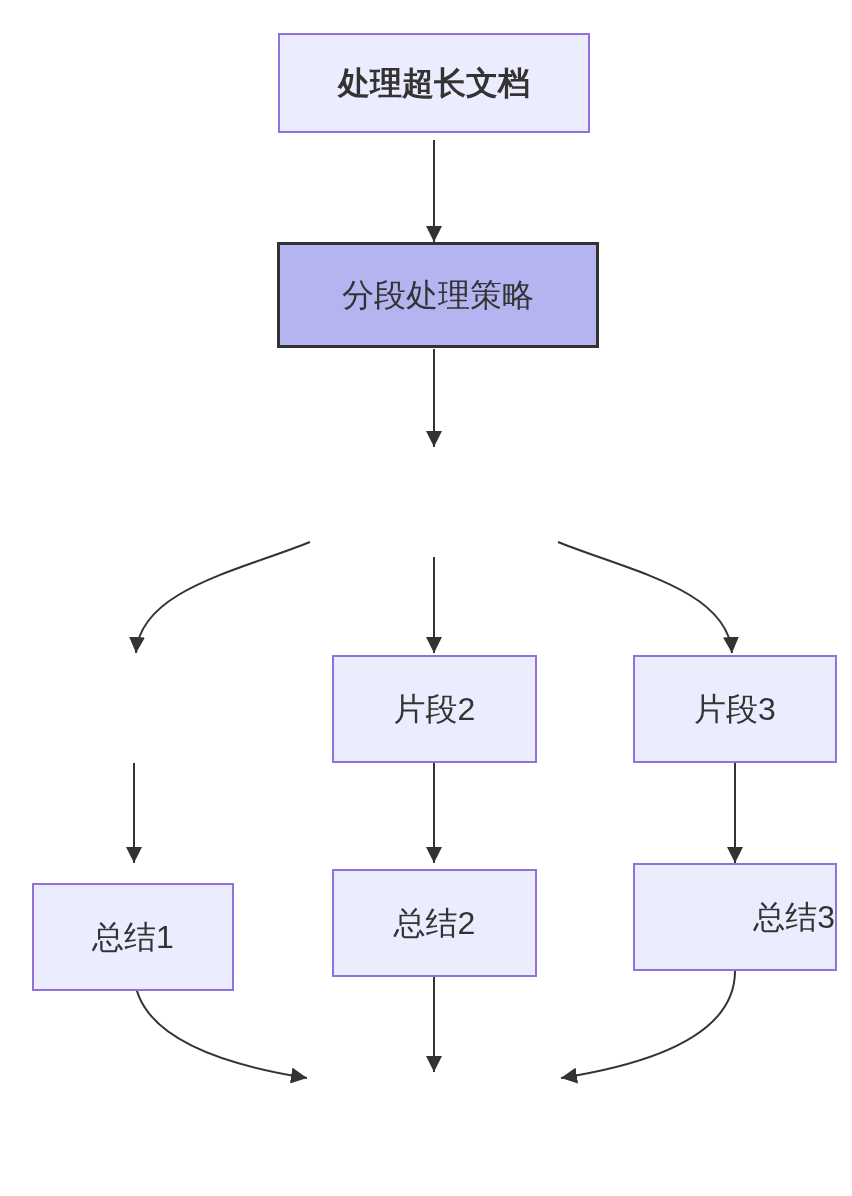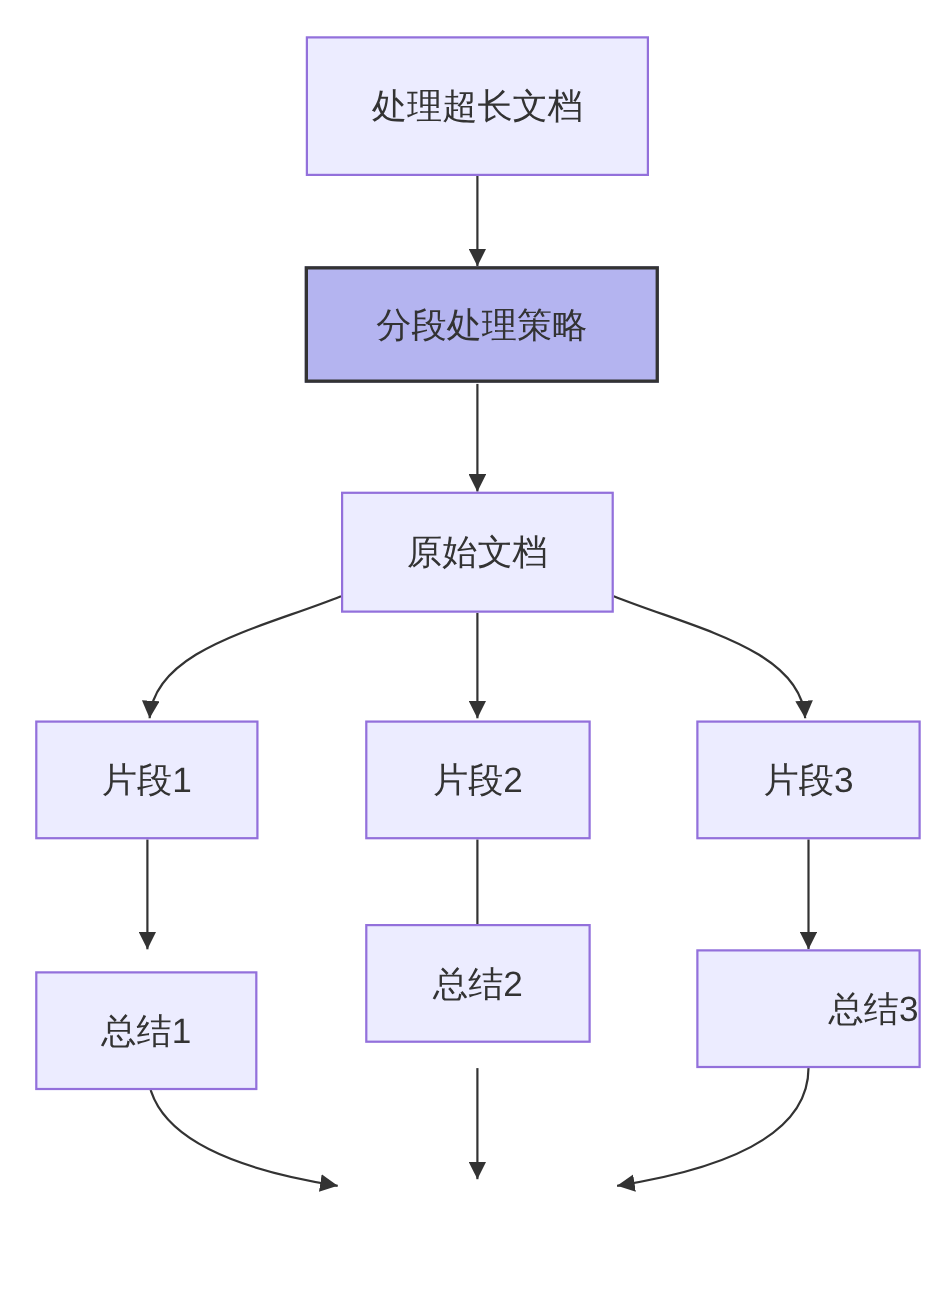--- a/index.html
+++ b/index.html
@@ -77,49 +77,43 @@
 
     <path class="edge" d="M 134 763 L 134 863" marker-end="url(#arrow)"></path>
     <path class="edge" d="M 434 763 L 434 863" marker-end="url(#arrow)"></path>
     <path class="edge" d="M 735 763 L 735 863" marker-end="url(#arrow)"></path>
 
     <path class="edge" d="M 134 971 C 134 1018, 180 1058, 307 1078" marker-end="url(#arrow)"></path>
     <path class="edge" d="M 434 971 L 434 1072" marker-end="url(#arrow)"></path>
     <path class="edge" d="M 735 971 C 735 1018, 689 1058, 561 1078" marker-end="url(#arrow)"></path>
   </svg>
 
-  <div class="node node-default" style="left:278px; top:33px; width:312px; height:127px;">
+  <div class="node node-default" style="left:278px; top:33px; width:312px; height:100px;font-weight:bold;">
     <span>处理超长文档</span>
   </div>
 
   <div class="node node-highlight" style="left:277px; top:242px; width:322px; height:106px;">
     <span>分段处理策略</span>
   </div>
 
-  <div class="node node-default" style="left:310px; top:447px; width:248px; height:110px;">
-    <span>原始文档</span>
-  </div>
 
-  <div class="node node-default" style="left:32px; top:655px; width:203px; height:108px;">
-    <span>片段1</span>
-  </div>
 
   <div class="node node-default" style="left:332px; top:655px; width:205px; height:108px;">
     <span>片段2</span>
   </div>
 
   <div class="node node-default" style="left:633px; top:655px; width:204px; height:108px;text-align:right;">
     <span>片段3</span>
   </div>
 
   <div class="node node-default" style="left:32px; top:863px; width:202px; height:108px;margin-top:20px;">
     <span>总结1</span>
   </div>
 
-  <div class="node node-default" style="left:332px; top:840px; width:205px; height:108px;">
+  <div class="node node-default" style="left:332px; top:869px; width:205px; height:108px;">
     <span>总结2</span>
   </div>
 
   <div class="node node-default" style="left:633px; top:863px; width:204px; height:108px;justify-content:flex-end;">
     <span>总结3</span>
   </div>
 
 
 </div>
 

